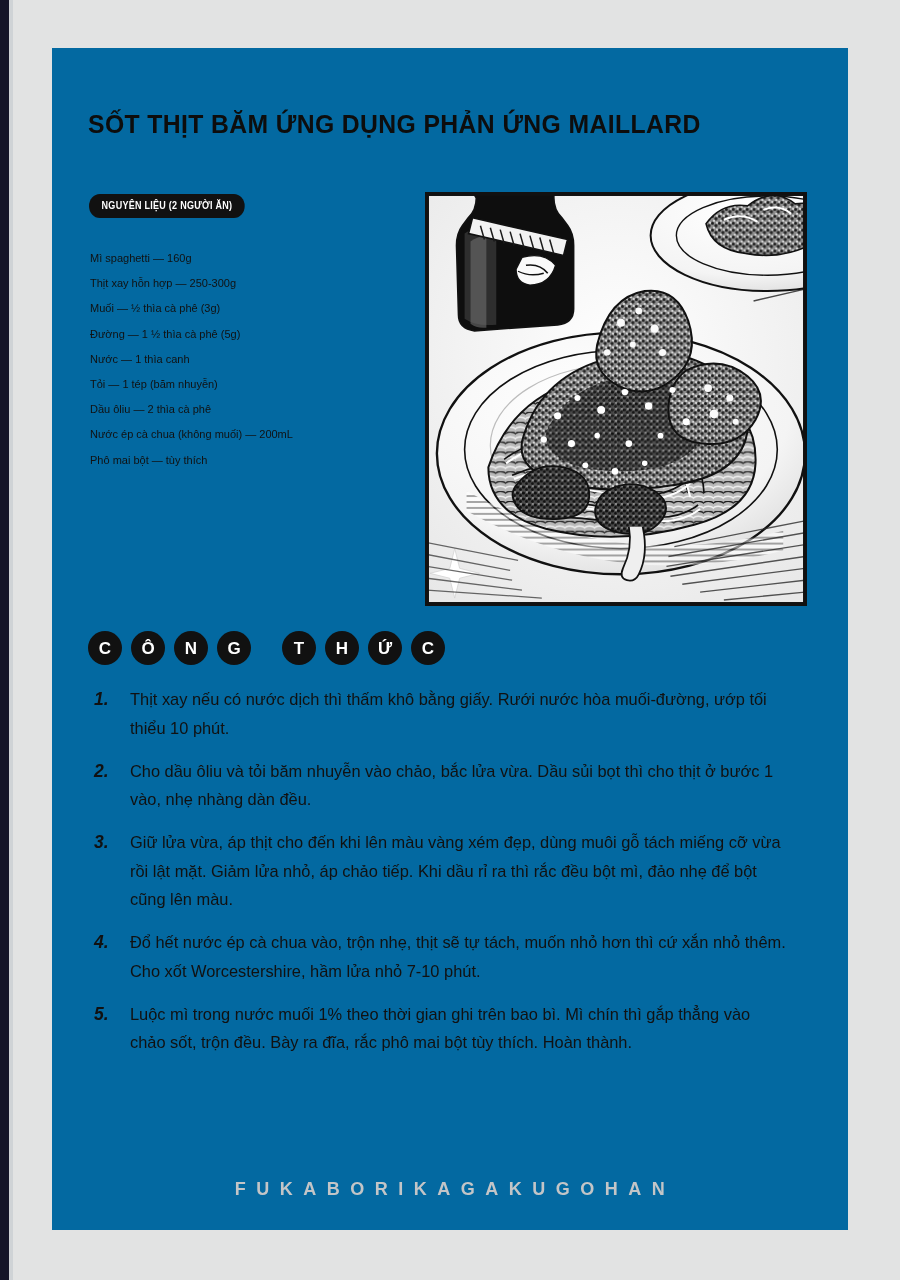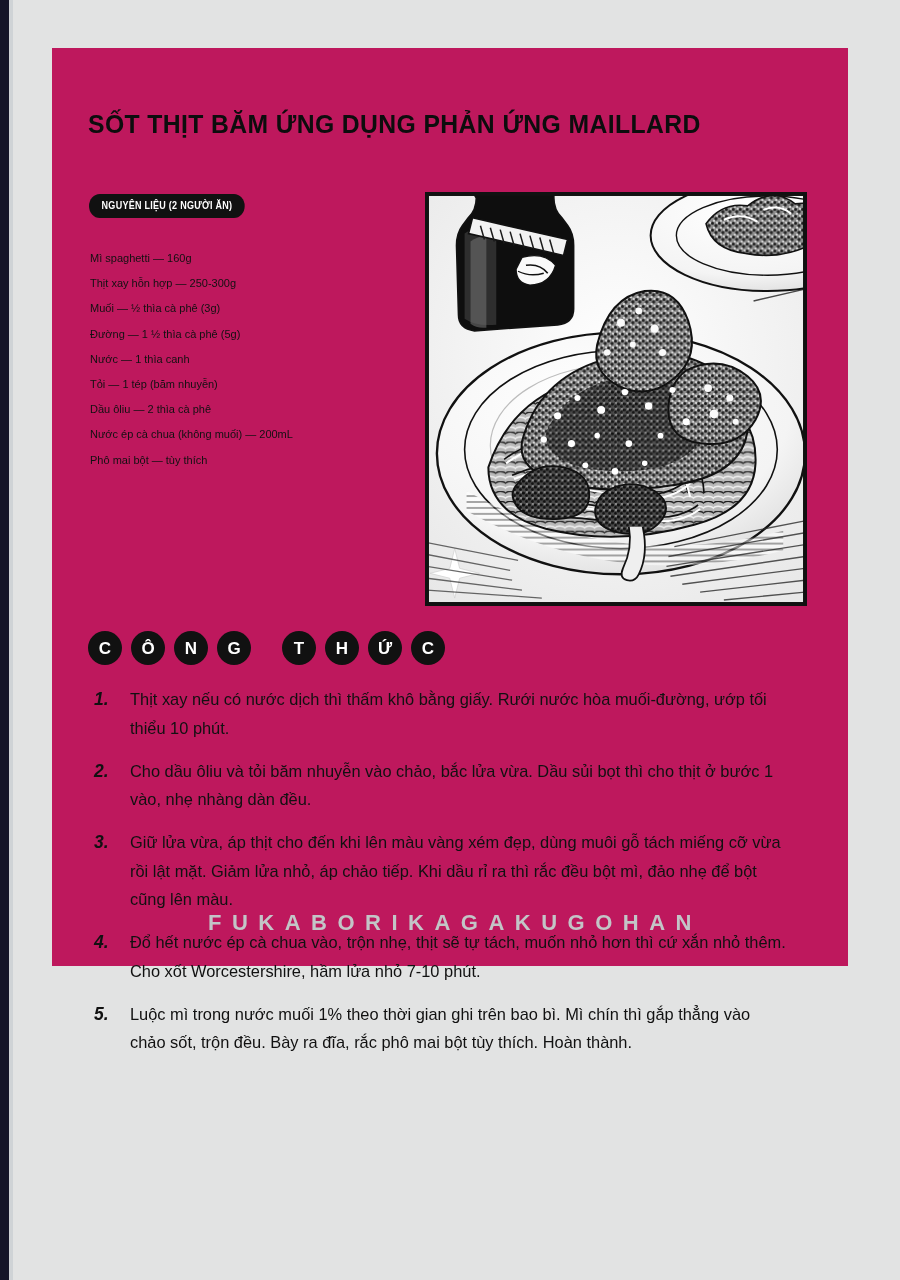--- a/index.html
+++ b/index.html
@@ -30,22 +30,22 @@
     width: 4px; height: 1280px;
     background: #cfd3d6;
   }
 
   
   .page-card {
     position: absolute;
     left: 52px;
     top: 48px;
     width: 796px;
-    height: 918px;
-    background: #be185d;
+    height: 1182px;
+    background: #0369a1;
   }
 
   .page-inner {
     position: absolute;
     left: 36px;
     top: 0;
     width: 724px;
     height: 100%;
   }
 
@@ -172,21 +172,21 @@
     color: #c3c5c7;
   }
   .footer-author {
     font-size: 14px;
     font-weight: bold;
     letter-spacing: 8.5px;
     margin-bottom: 5px;
     padding-left: 8px;
   }
   .footer-series {
-    font-size: 22px;
+    font-size: 18px;
     font-weight: bold;
     letter-spacing: 10.5px;
     padding-left: 10px;
   }
 </style>
 </head>
 <body>
 
 <div class="spine"></div>
 <div class="spine-edge"></div>

